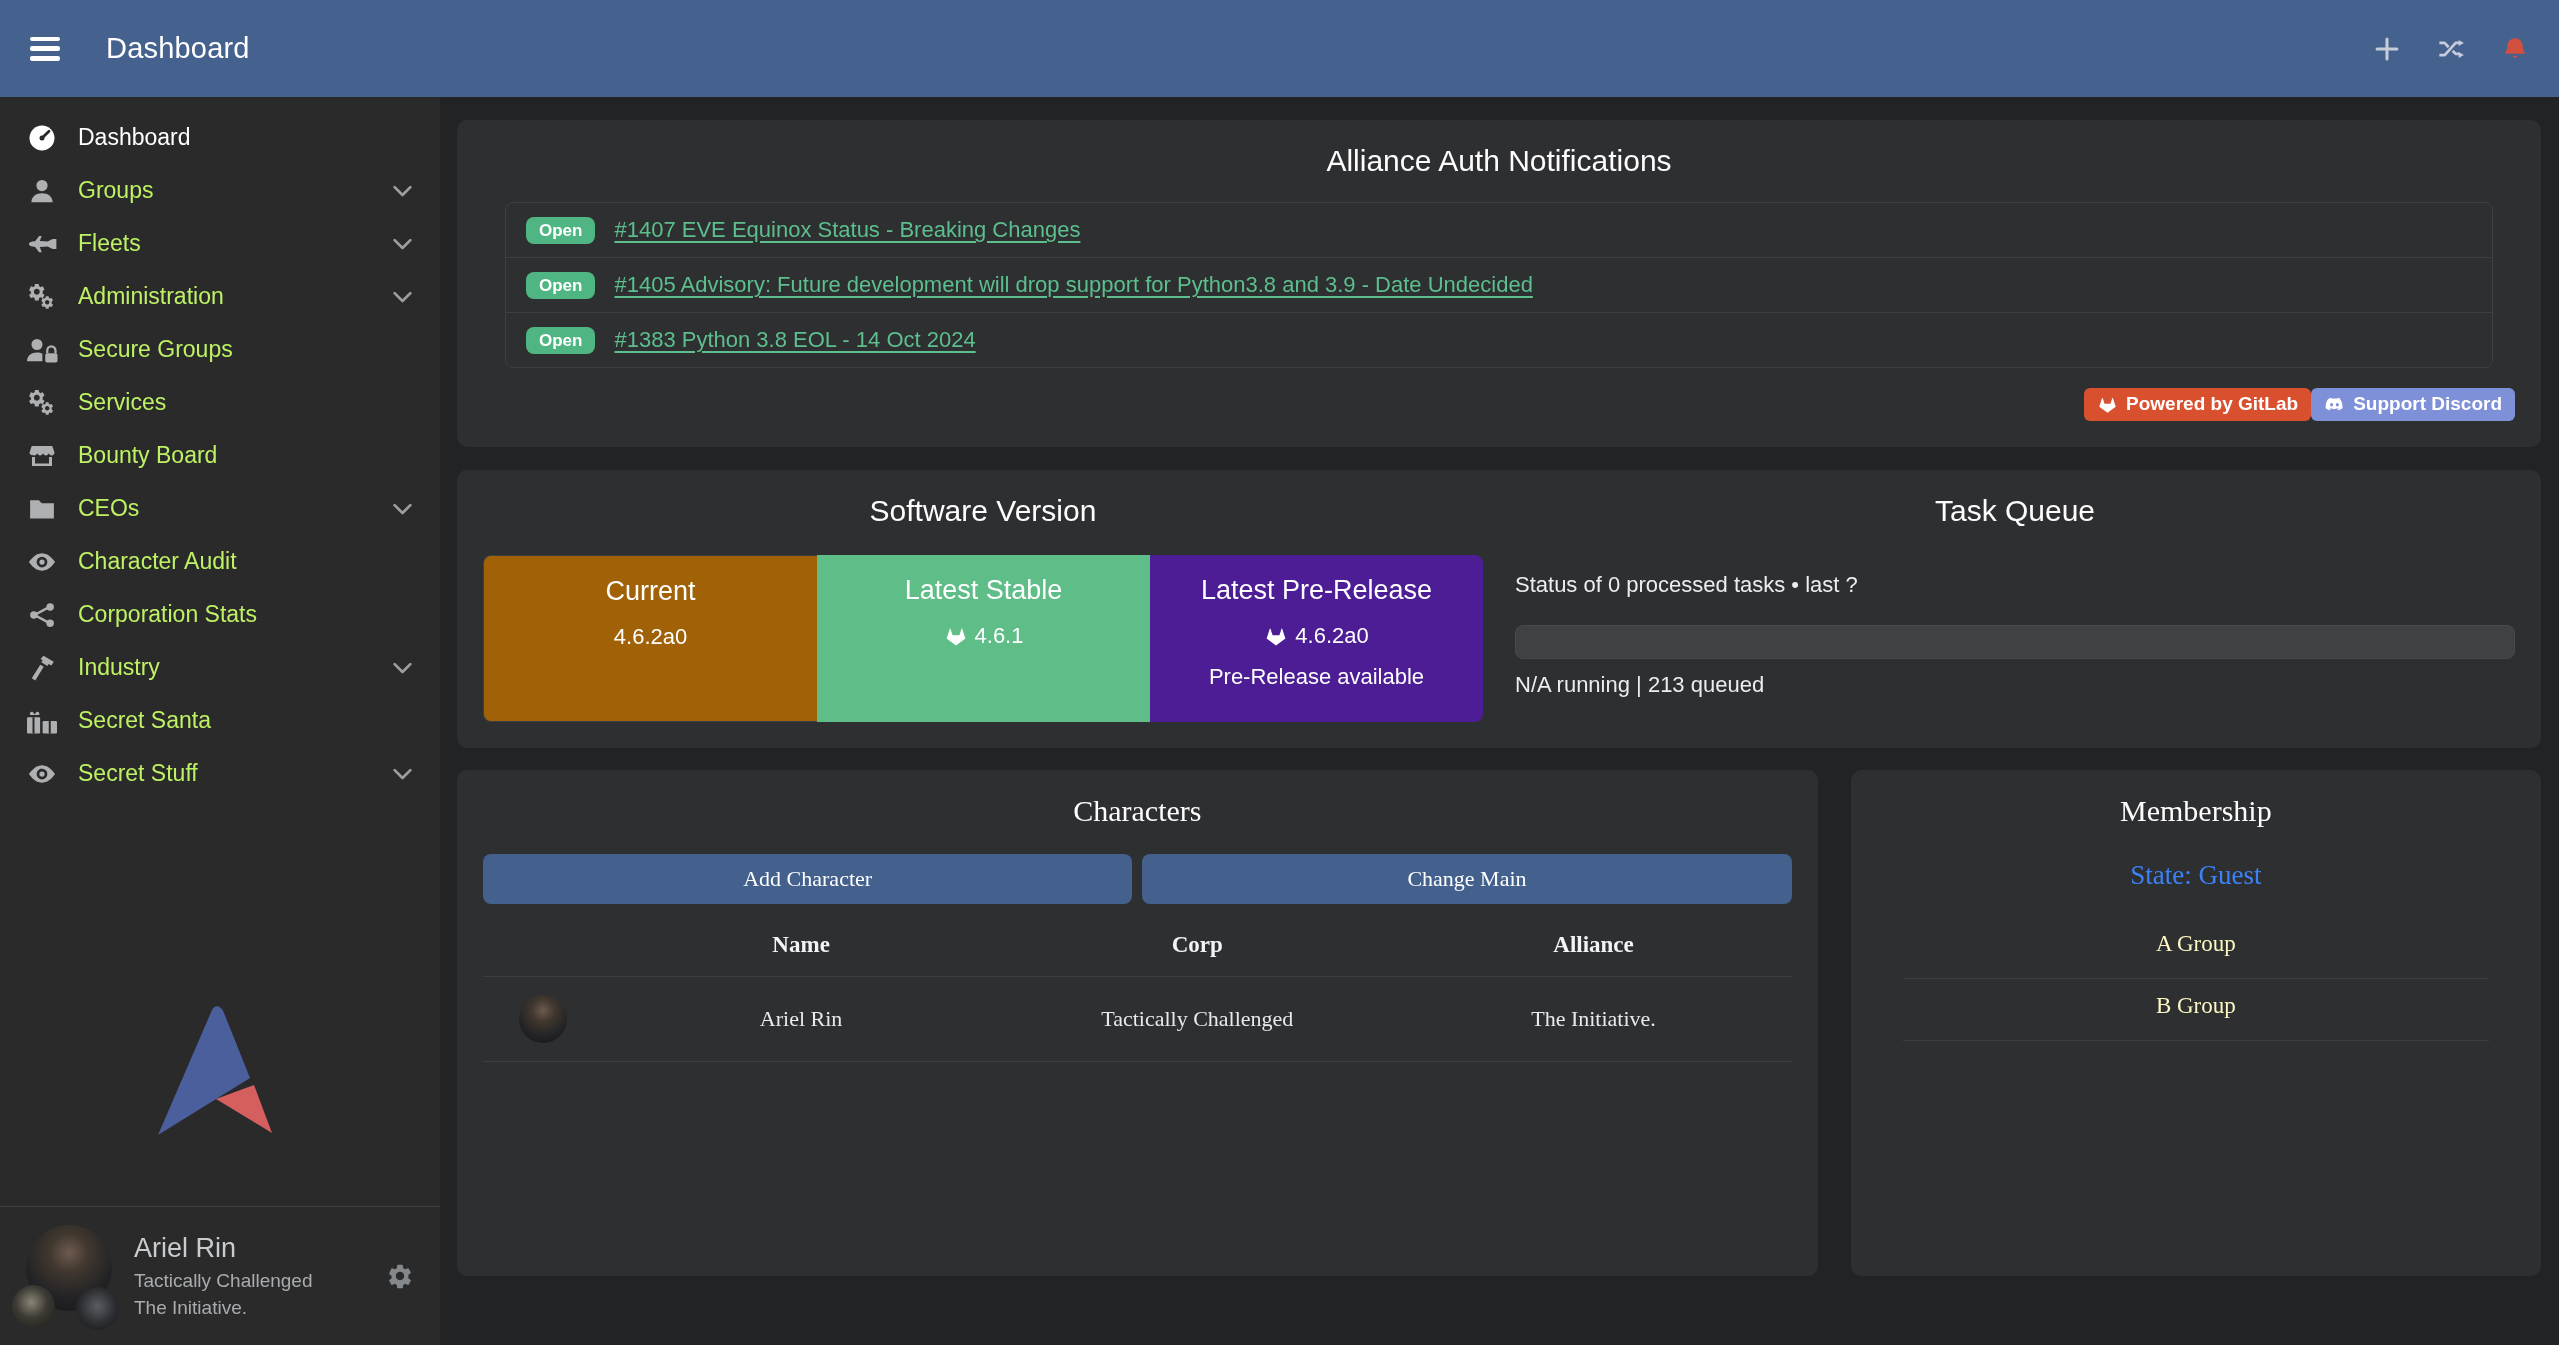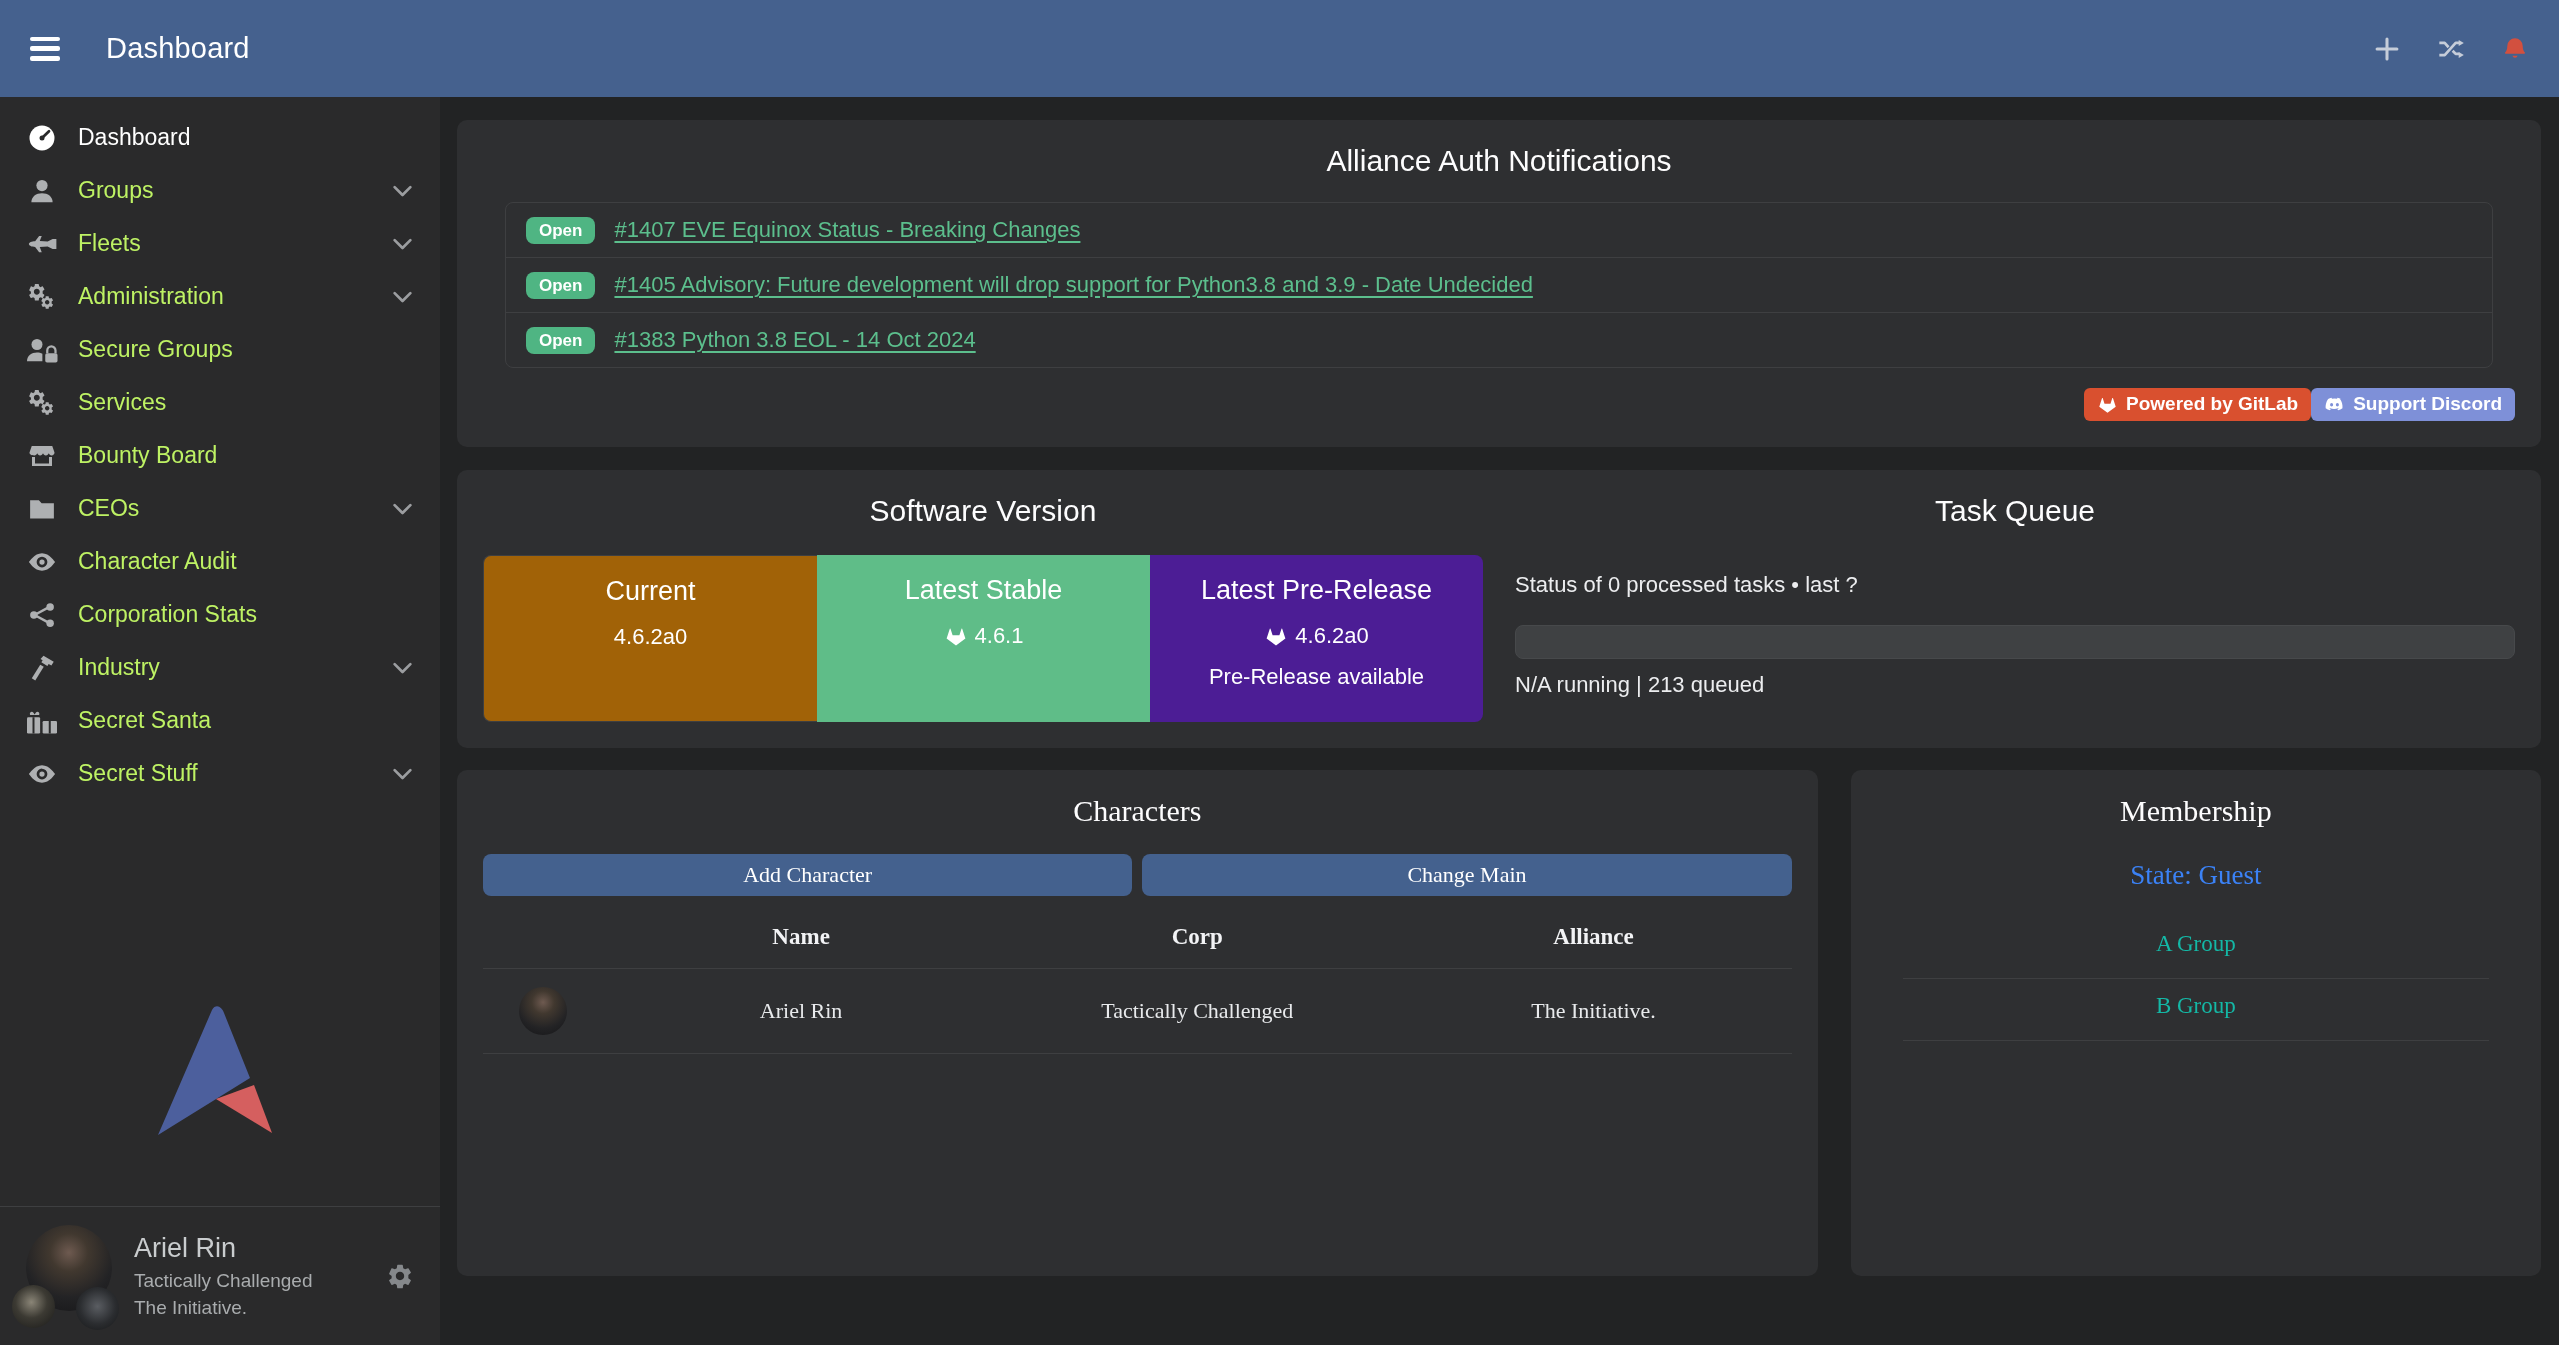--- a/index.html
+++ b/index.html
@@ -69,31 +69,31 @@
   .tq-status{color:#ECEDEF;font-size:22px;margin-top:44px;}
   .progress{margin-top:27px;height:32px;background:#3F4143;border:1px solid #47494B;border-radius:8px;overflow:hidden;}
   .progress .fill{height:100%;background:#5598D6;width:0;}
   .tq-summary{color:#ECEDEF;font-size:22px;margin-top:13px;}
 
   
   .row-bottom{margin-top:22px;display:flex;gap:33px;font-family:Liberation Serif, serif;}
   .panel-chars{flex:2.05;height:506px;}
   .panel-member{flex:1;height:506px;}
   .btn-row{display:flex;gap:10px;margin-top:26px;}
-  .btn{flex:1;height:42px;background:#44618E;border:none;border-radius:8px;color:#fff;font-size:22px;font-family:inherit;cursor:pointer;}
+  .btn{flex:1;height:50px;background:#44618E;border:none;border-radius:8px;color:#fff;font-size:22px;font-family:inherit;cursor:pointer;}
   .char-table{margin-top:10px;}
   .char-hrow,.char-drow{display:grid;grid-template-columns:120px 1fr 1fr 1fr;align-items:center;}
   .char-hrow{height:62px;border-bottom:1px solid #3E3F41;}
   .char-hcell{color:#F2F3F5;font-size:23px;font-weight:bold;text-align:center;}
   .char-drow{height:84px;border-bottom:1px solid #3E3F41;}
   .char-dcell{color:#E8EAEC;font-size:22px;text-align:center;}
   .char-avatar{width:48px;height:48px;border-radius:50%;margin:0 auto;background:radial-gradient(circle at 50% 32%,#6e5a50 0%,#41382f 28%,#232325 64%,#151517 100%);}
   .member-state{color:#3b82f6;font-size:27px;text-align:center;margin-top:32px;}
   .member-list{margin:26px 26px 0 26px;}
-  .member-item{color:#14b8a6;font-size:23px;text-align:center;padding:14px 0 21px 0;border-bottom:1px solid #3E3F41;}
+  .member-item{color:#fef9c3;font-size:23px;text-align:center;padding:14px 0 21px 0;border-bottom:1px solid #3E3F41;}
 </style>
 </head>
 <body>
 
 <svg width="0" height="0" style="position:absolute" aria-hidden="true">
   <defs>
     <symbol id="i-gauge" viewBox="0 0 24 24">
       <circle cx="12" cy="12" r="10" fill="currentColor"></circle>
       <path d="M12 12 L17.6 6.6" stroke="#2A2A2B" stroke-width="2.2" stroke-linecap="round"></path>
       <circle cx="12" cy="12" r="2" fill="#2A2A2B"></circle>

